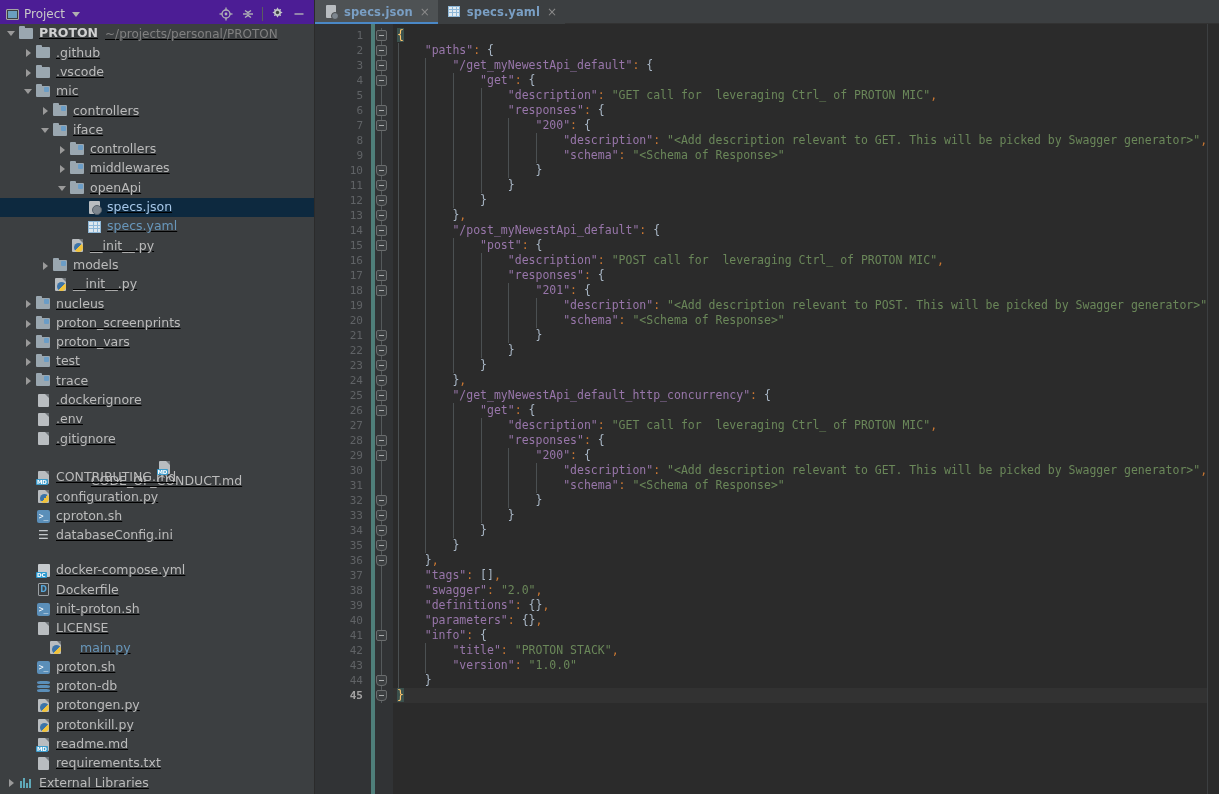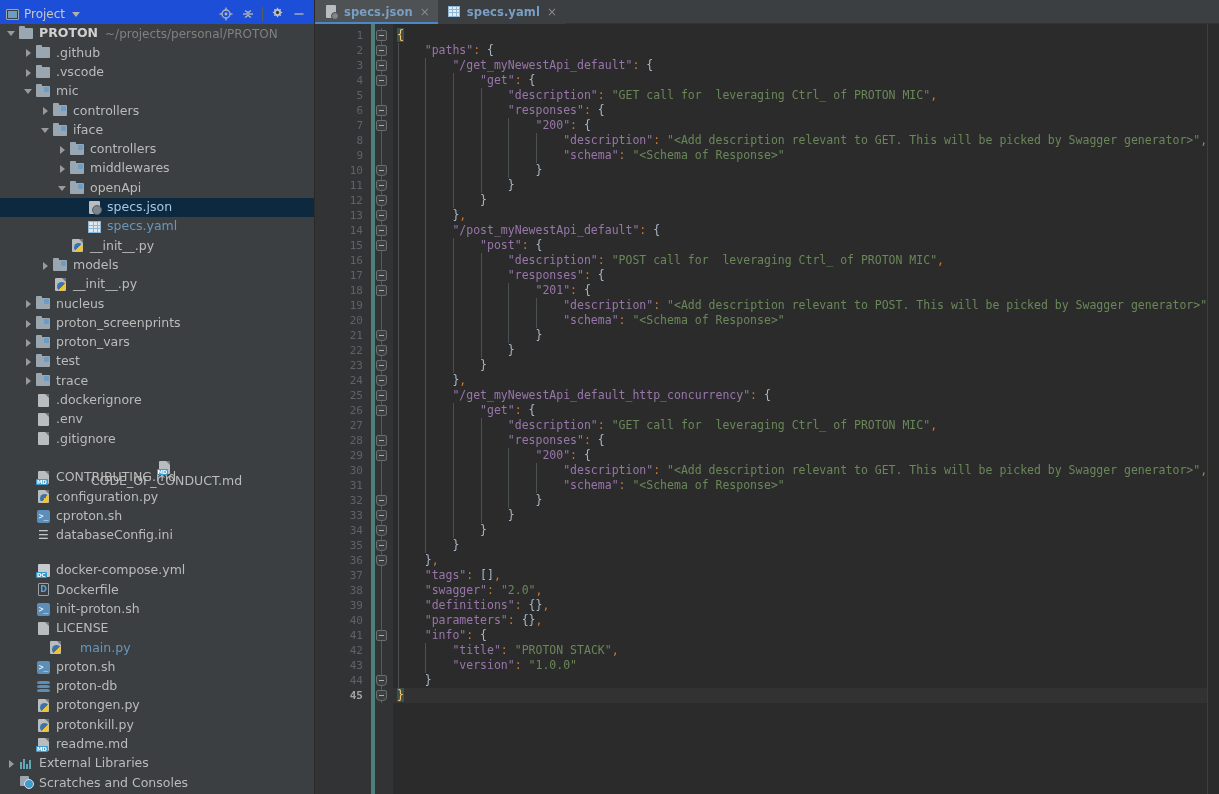--- a/index.html
+++ b/index.html
@@ -25,21 +25,21 @@
     flex: 0 0 24px;
     background: #3c3f41;
   }
 
   
   .proj-header {
     width: 315px;
     flex: 0 0 315px;
     display: flex;
     align-items: center;
-    background: #1d4ed8;
+    background: #4c1d95;
     border-right: 1px solid #2b2b2b;
     padding: 4px 4px 0 6px;
   }
   .proj-title {
     display: flex;
     align-items: center;
     gap: 5px;
     color: #bbbbbb;
     font-size: 12px;
   }
@@ -131,20 +131,21 @@
   }
 
   
   .sidebar {
     width: 315px;
     flex: 0 0 315px;
     background: #3c3f41;
     border-right: 1px solid #2b2b2b;
     overflow: hidden;
     padding-top: 0px;
+    text-decoration: underline;
   }
   .tree-row {
     height: 19.3px;
     display: flex;
     align-items: center;
     font-size: 12.5px;
     color: #bbbbbb;
     white-space: nowrap;
     padding-right: 4px;
   }
@@ -787,20 +788,27 @@
           </span>
           <span class="tlabel">protonkill.py</span>
         </div>
         <div class="tree-row" style="padding-left: 23px;">
           <span class="arrow"></span>
           <span class="ticon">
             <span class="ic-file"></span>
             <span class="ic-badge">MD</span>
           </span>
           <span class="tlabel">readme.md</span>
+        </div>
+        <div class="tree-row" style="padding-left: 23px;">
+          <span class="arrow"></span>
+          <span class="ticon">
+            <span class="ic-file"></span>
+          </span>
+          <span class="tlabel">requirements.txt</span>
         </div>
         <div class="tree-row" style="padding-left: 6px;">
           <span class="arrow closed"></span>
           <span class="ticon">
             <span class="ic-lib">
               <i style="height:7px"></i>
               <i style="height:10px"></i>
               <i style="height:5px"></i>
               <i style="height:9px"></i>
             </span>

